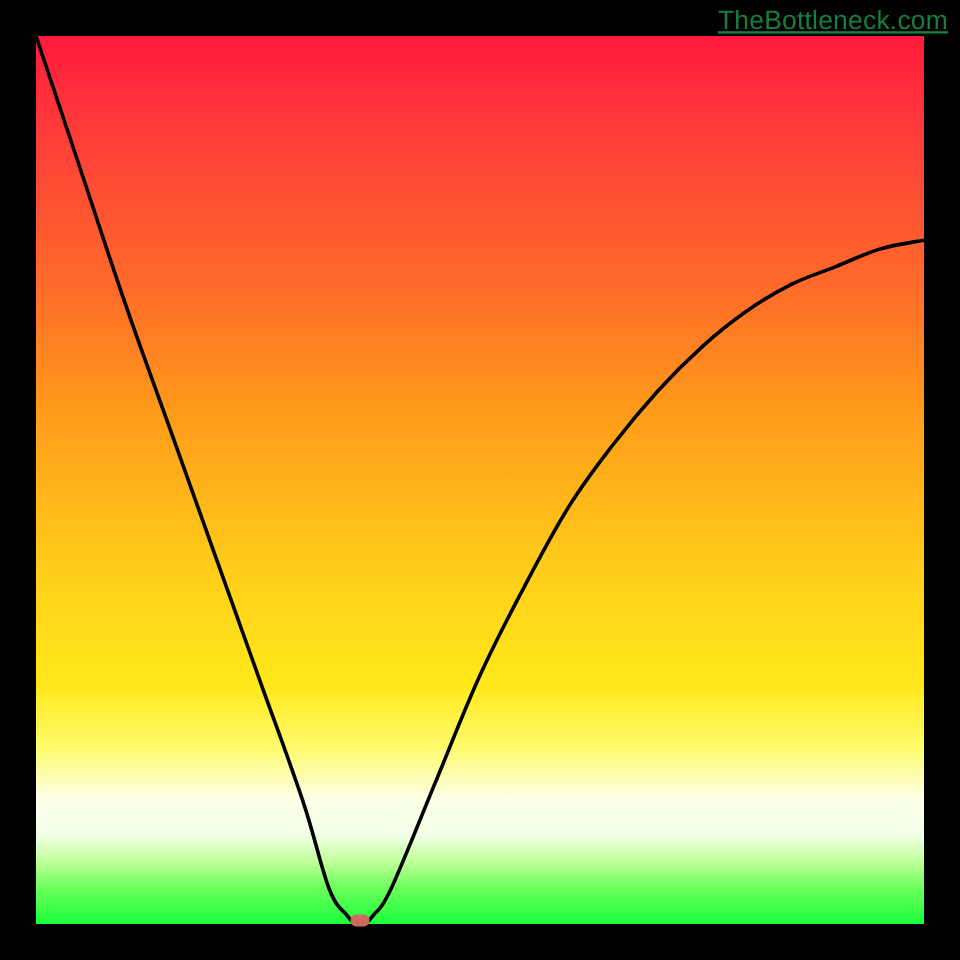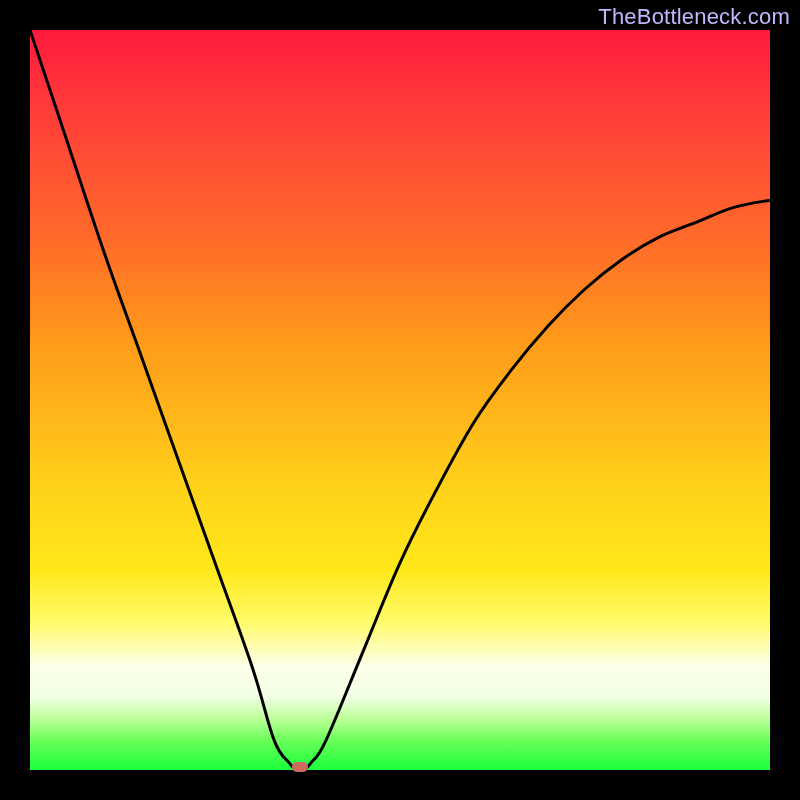--- a/index.html
+++ b/index.html
@@ -41,23 +41,24 @@
       #6aff5a 96%,
       #1aff3a 100%
     );
   }
   .watermark {
     position: absolute;
     top: 4px;
     right: 10px;
     font-size: 22px;
     font-weight: 500;
-    color: #c4b5fd;
+    color: #15803d;
     letter-spacing: 0.2px;
     user-select: none;
+    text-decoration: underline;
   }
   svg.curve {
     position: absolute;
     left: 0;
     top: 0;
     width: 740px;
     height: 740px;
   }
   .marker {
     position: absolute;

